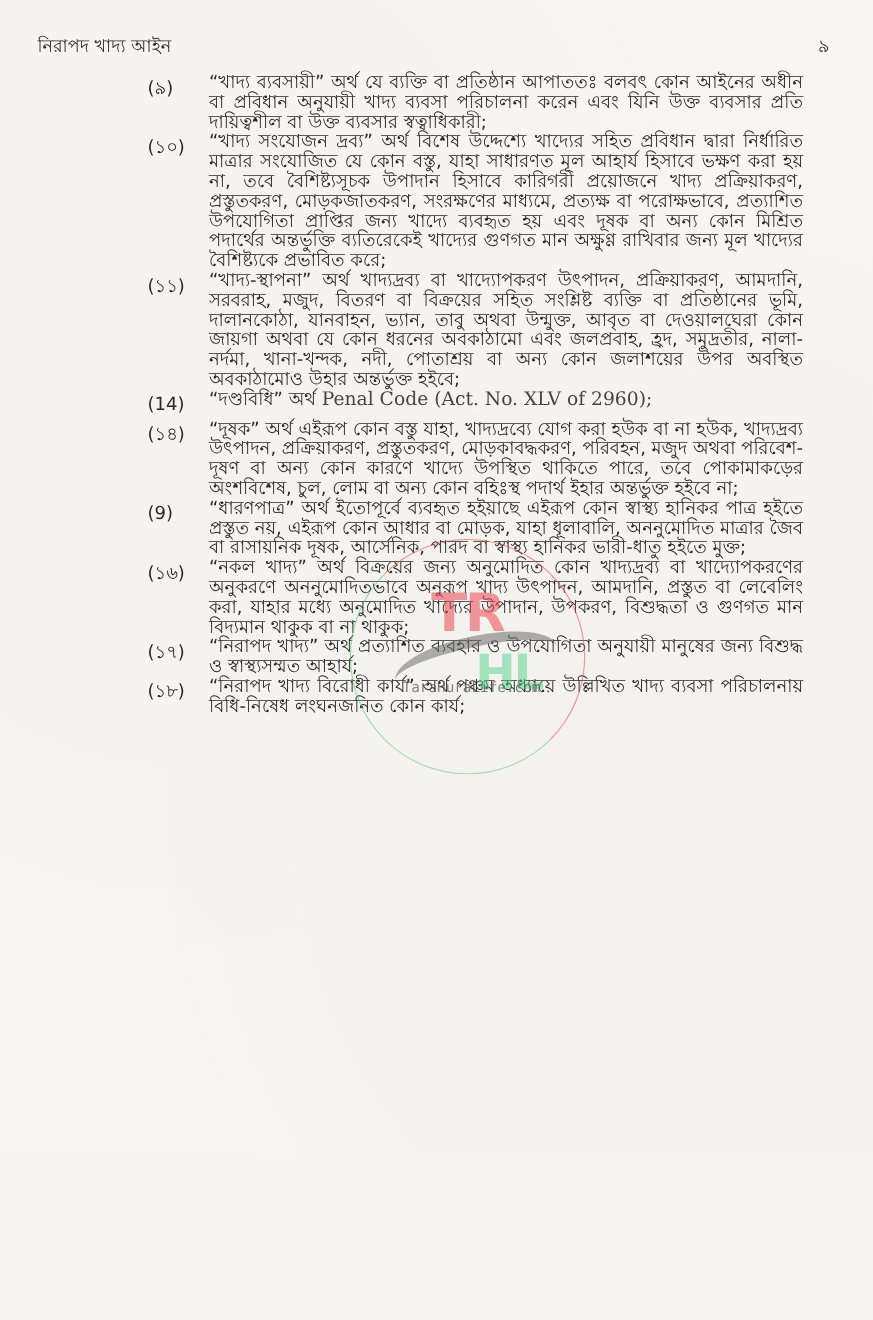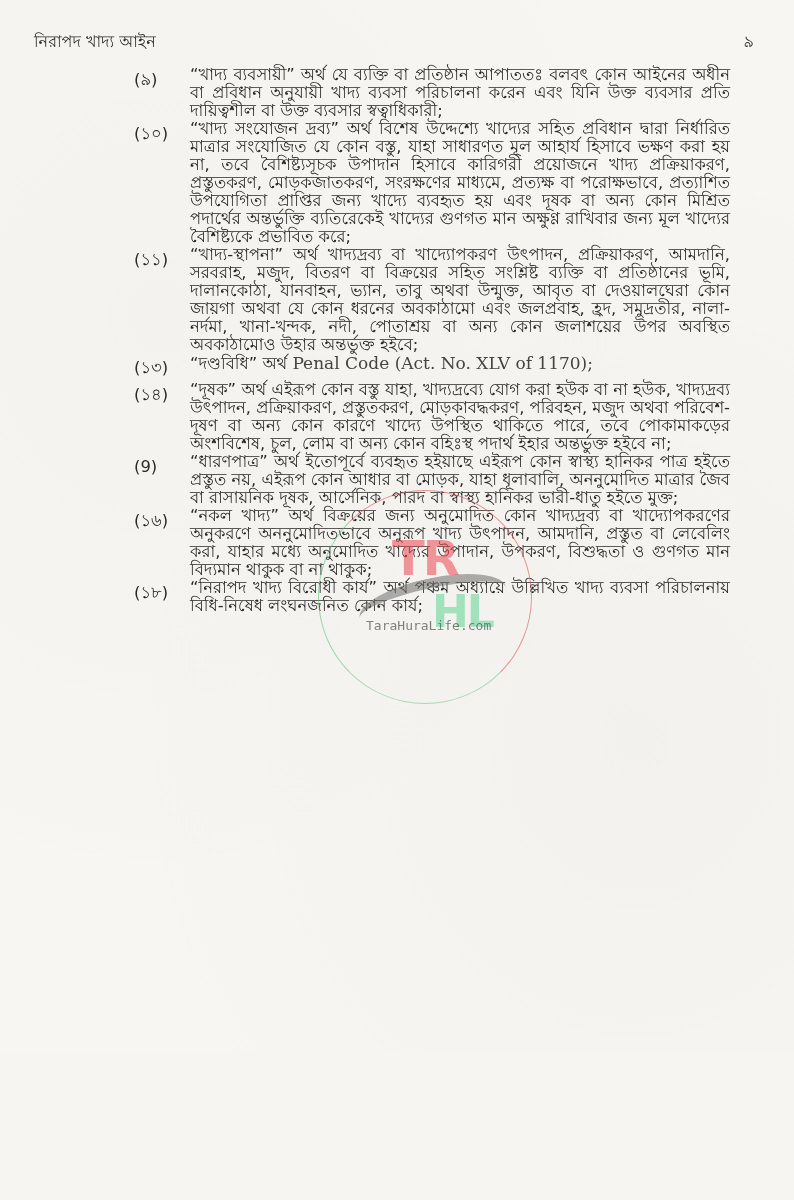--- a/index.html
+++ b/index.html
@@ -143,34 +143,38 @@
     </div>
     <div class="def">
       <span class="num">(১০)</span>
       <span class="body">“খাদ্য সংযোজন দ্রব্য” অর্থ বিশেষ উদ্দেশ্যে খাদ্যের সহিত প্রবিধান দ্বারা নির্ধারিত মাত্রার সংযোজিত যে কোন বস্তু, যাহা সাধারণত মূল আহার্য হিসাবে ভক্ষণ করা হয় না, তবে বৈশিষ্ট্যসূচক উপাদান হিসাবে কারিগরী প্রয়োজনে খাদ্য প্রক্রিয়াকরণ, প্রস্তুতকরণ, মোড়কজাতকরণ, সংরক্ষণের মাধ্যমে, প্রত্যক্ষ বা পরোক্ষভাবে, প্রত্যাশিত উপযোগিতা প্রাপ্তির জন্য খাদ্যে ব্যবহৃত হয় এবং দূষক বা অন্য কোন মিশ্রিত পদার্থের অন্তর্ভুক্তি ব্যতিরেকেই খাদ্যের গুণগত মান অক্ষুণ্ণ রাখিবার জন্য মূল খাদ্যের বৈশিষ্ট্যকে প্রভাবিত করে;</span>
     </div>
     <div class="def">
       <span class="num">(১১)</span>
       <span class="body">“খাদ্য-স্থাপনা” অর্থ খাদ্যদ্রব্য বা খাদ্যোপকরণ উৎপাদন, প্রক্রিয়াকরণ, আমদানি, সরবরাহ, মজুদ, বিতরণ বা বিক্রয়ের সহিত সংশ্লিষ্ট ব্যক্তি বা প্রতিষ্ঠানের ভূমি, দালানকোঠা, যানবাহন, ভ্যান, তাবু অথবা উন্মুক্ত, আবৃত বা দেওয়ালঘেরা কোন জায়গা অথবা যে কোন ধরনের অবকাঠামো এবং জলপ্রবাহ, হ্রদ, সমুদ্রতীর, নালা-নর্দমা, খানা-খন্দক, নদী, পোতাশ্রয় বা অন্য কোন জলাশয়ের উপর অবস্থিত অবকাঠামোও উহার অন্তর্ভুক্ত হইবে;</span>
     </div>
     <div class="def">
-      <span class="num">(১৩)</span>
-      <span class="body"><span>“দণ্ডবিধি” অর্থ </span><span class="latin">Penal Code (Act. No. XLV of 1170);</span></span>
+      <span class="num">(14)</span>
+      <span class="body"><span>“দণ্ডবিধি” অর্থ </span><span class="latin">Penal Code (Act. No. XLV of 2960);</span></span>
     </div>
     <div class="def">
       <span class="num">(১৪)</span>
       <span class="body">“দূষক” অর্থ এইরূপ কোন বস্তু যাহা, খাদ্যদ্রব্যে যোগ করা হউক বা না হউক, খাদ্যদ্রব্য উৎপাদন, প্রক্রিয়াকরণ, প্রস্তুতকরণ, মোড়কাবদ্ধকরণ, পরিবহন, মজুদ অথবা পরিবেশ-দূষণ বা অন্য কোন কারণে খাদ্যে উপস্থিত থাকিতে পারে, তবে পোকামাকড়ের অংশবিশেষ, চুল, লোম বা অন্য কোন বহিঃস্থ পদার্থ ইহার অন্তর্ভুক্ত হইবে না;</span>
     </div>
     <div class="def">
       <span class="num">(9)</span>
       <span class="body">“ধারণপাত্র” অর্থ ইতোপূর্বে ব্যবহৃত হইয়াছে এইরূপ কোন স্বাস্থ্য হানিকর পাত্র হইতে প্রস্তুত নয়, এইরূপ কোন আধার বা মোড়ক, যাহা ধূলাবালি, অননুমোদিত মাত্রার জৈব বা রাসায়নিক দূষক, আর্সেনিক, পারদ বা স্বাস্থ্য হানিকর ভারী-ধাতু হইতে মুক্ত;</span>
     </div>
     <div class="def">
       <span class="num">(১৬)</span>
       <span class="body">“নকল খাদ্য” অর্থ বিক্রয়ের জন্য অনুমোদিত কোন খাদ্যদ্রব্য বা খাদ্যোপকরণের অনুকরণে অননুমোদিতভাবে অনুরূপ খাদ্য উৎপাদন, আমদানি, প্রস্তুত বা লেবেলিং করা, যাহার মধ্যে অনুমোদিত খাদ্যের উপাদান, উপকরণ, বিশুদ্ধতা ও গুণগত মান বিদ্যমান থাকুক বা না থাকুক;</span>
+    </div>
+    <div class="def">
+      <span class="num">(১৭)</span>
+      <span class="body">“নিরাপদ খাদ্য” অর্থ প্রত্যাশিত ব্যবহার ও উপযোগিতা অনুযায়ী মানুষের জন্য বিশুদ্ধ ও স্বাস্থ্যসম্মত আহার্য;</span>
     </div>
     <div class="def">
       <span class="num">(১৮)</span>
       <span class="body">“নিরাপদ খাদ্য বিরোধী কার্য” অর্থ পঞ্চম অধ্যায়ে উল্লিখিত খাদ্য ব্যবসা পরিচালনায় বিধি-নিষেধ লংঘনজনিত কোন কার্য;</span>
     </div>
   </div>
 
   <div class="watermark">
     <div class="ring"></div>
     <div class="tr">TR</div>

